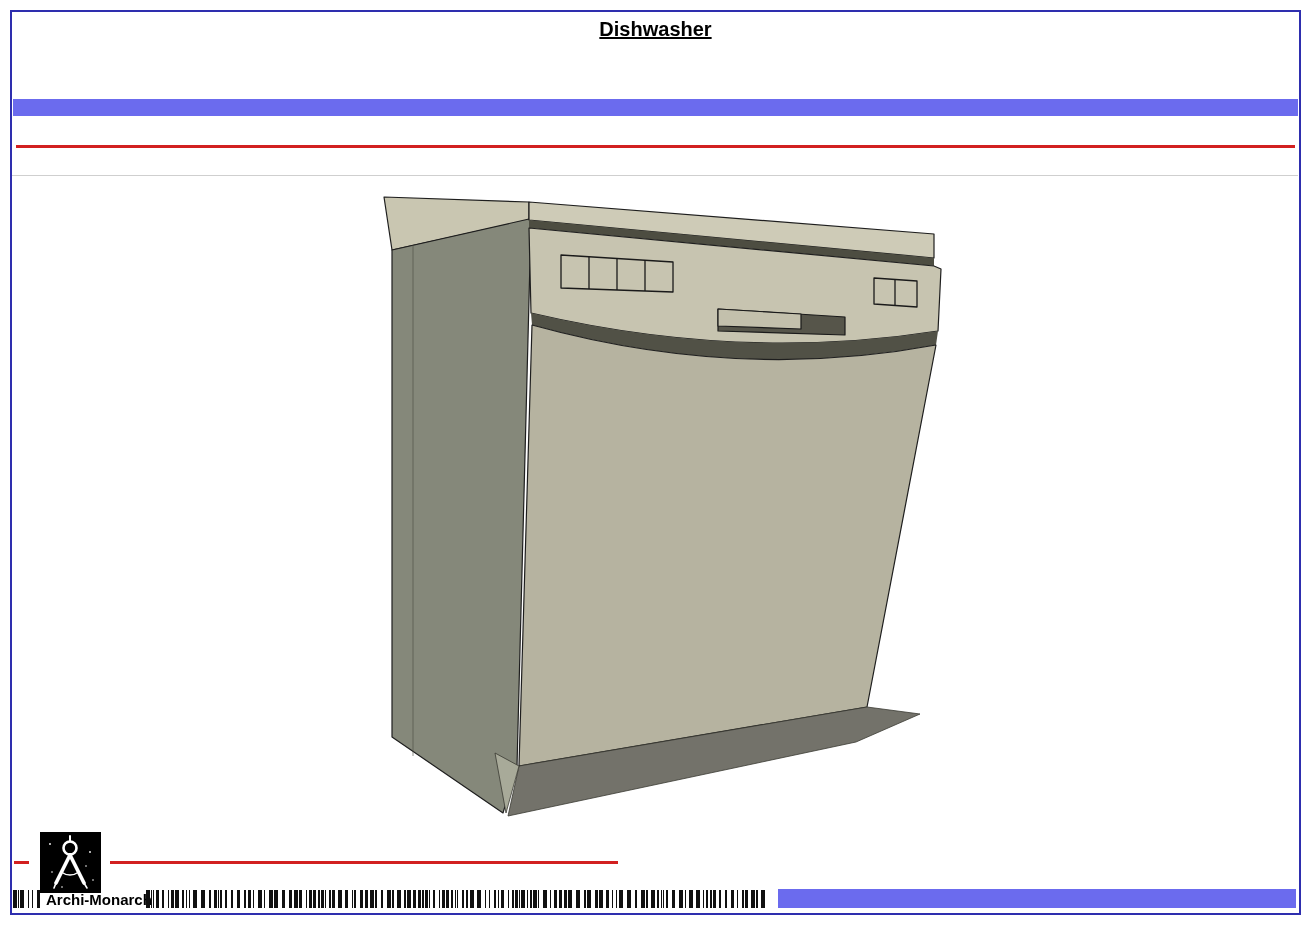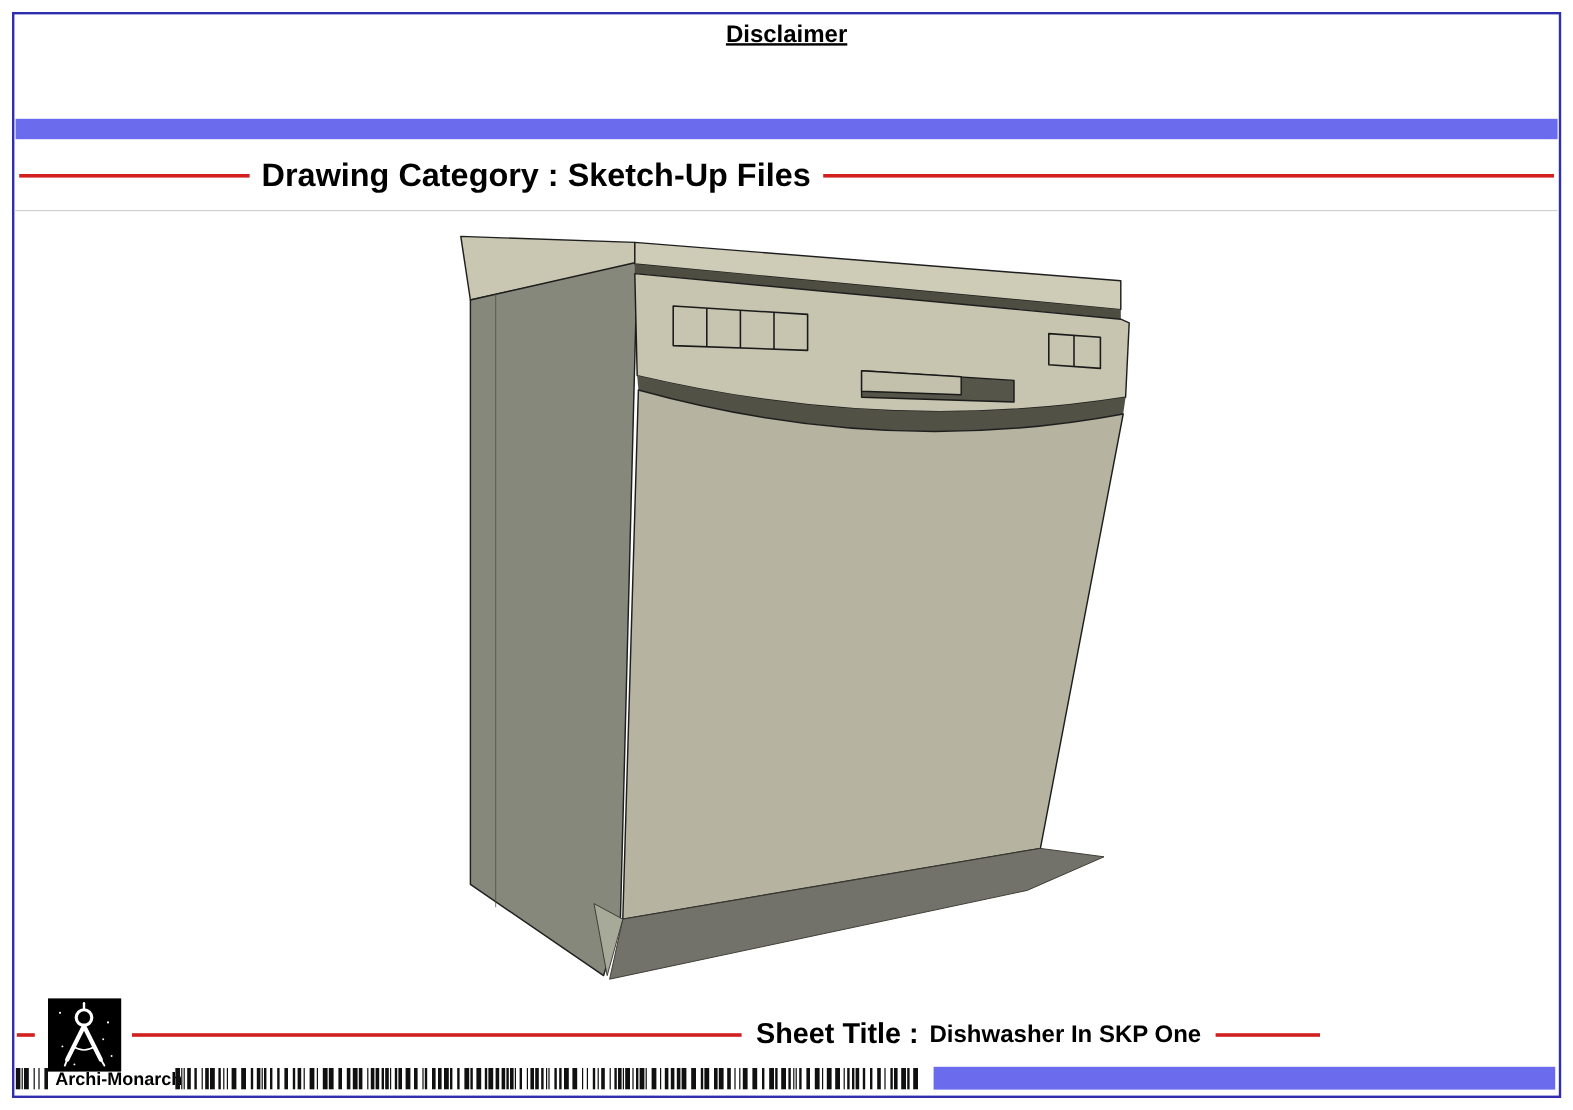--- a/index.html
+++ b/index.html
@@ -83,28 +83,27 @@
   }
 </style>
 </head>
 <body>
 
 <div class="page">
 
   <div class="frame"></div>
 
   <div class="disclaimer">
-    <div class="title">Disclaimer</div>
+    <div class="title">Dishwasher</div>
   </div>
 
   <div class="bar-blue-top"></div>
 
   <div class="category-row">
     <div class="redline left"></div>
-    <div class="category-label">Drawing Category : Sketch-Up Files</div>
     <div class="redline right"></div>
   </div>
 
   <div class="drawing-area" aria-label="3D SketchUp perspective drawing of a built-in dishwasher with control panel buttons, recessed handle, counter top and kick plate">
     <svg width="1311" height="925" viewBox="0 0 1311 925" fill="none" stroke-linejoin="round">
 
       <path d="M384,197 L529,202 L529,220 L392,250 Z" fill="#c9c6b1" stroke="#1e1e1e" stroke-width="1.2"></path>
 
       <path d="M392,250 L529,219 L531,222 L517,766 L503,813 L392,737 Z" fill="#85887a" stroke="#1e1e1e" stroke-width="1.2"></path>
       <path d="M413,245 L413,756" stroke="#4a4b3f" stroke-width="1" opacity="0.6"></path>
@@ -158,25 +157,20 @@
         <circle cx="46" cy="34" r="0.8"></circle>
           <circle cx="12" cy="40" r="0.8"></circle>
         <circle cx="22" cy="55" r="0.8"></circle>
           <circle cx="53" cy="48" r="0.8"></circle>
       </g>
     </svg>
   </div>
 
   <div class="title-line-a redline"></div>
 
-  <div class="sheet-title-row">
-    <span class="sheet-label">Sheet Title :</span>
-    <span class="sheet-value">Dishwasher In SKP One</span>
-    <span class="redline tail"></span>
-  </div>
 
   <div id="barcode-left" class="barcode">
       <div class="bar" style="width: 4px;"></div>
       <div class="gap" style="width: 1px;"></div>
       <div class="bar" style="width: 1px;"></div>
       <div class="gap" style="width: 1px;"></div>
       <div class="bar" style="width: 4px;"></div>
       <div class="gap" style="width: 4px;"></div>
       <div class="bar" style="width: 1px;"></div>
       <div class="gap" style="width: 3px;"></div>

